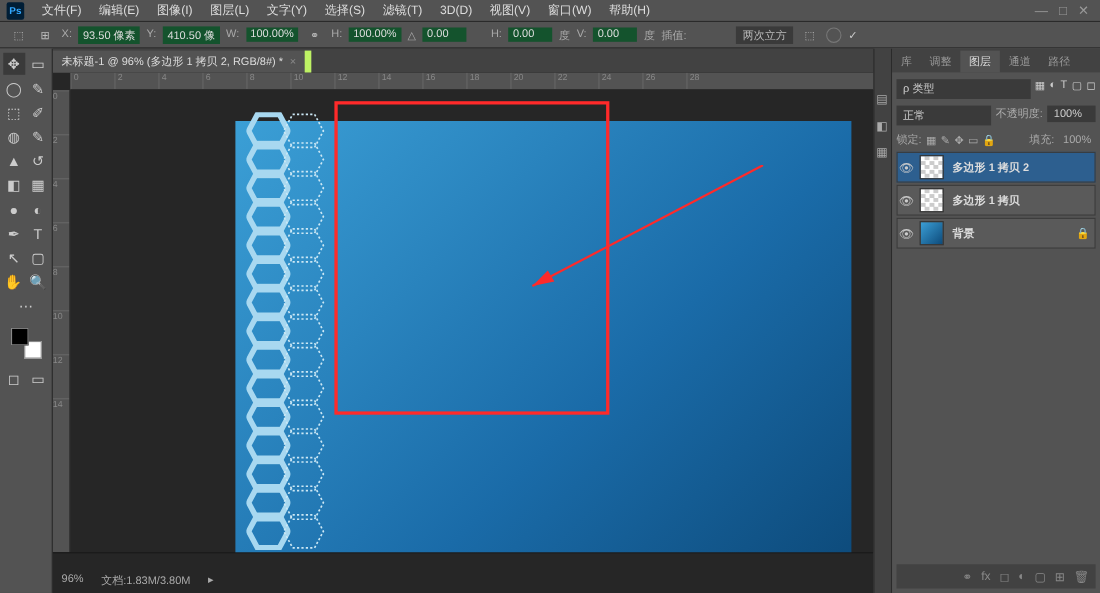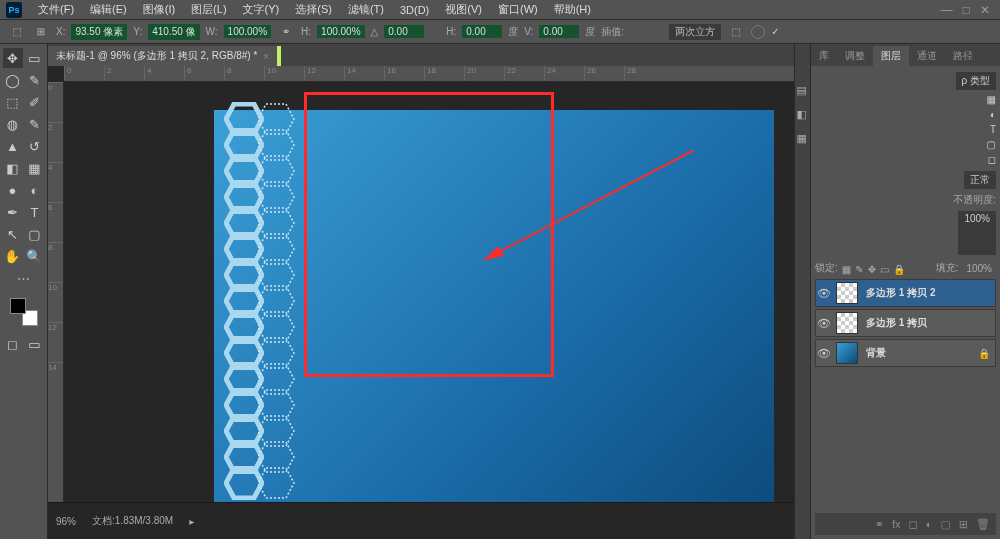--- a/index.html
+++ b/index.html
@@ -19,47 +19,47 @@
 .main { flex: 1; display: flex; overflow: hidden; }
 .toolbox { width: 48px; background: #535353; border-right: 1px solid #2a2a2a; display: flex; flex-direction: column; align-items: center; padding: 4px 2px; gap: 2px; }
 .tool-row { display: flex; gap: 2px; }
 .tool { width: 20px; height: 20px; display: flex; align-items: center; justify-content: center; color: #ccc; cursor: pointer; font-size: 13px; }
 .tool.active { background: #3a3a3a; }
 .swatches { margin-top: 8px; position: relative; width: 28px; height: 28px; }
 .swatches .fg { position: absolute; width: 16px; height: 16px; background: #000; border: 1px solid #888; top: 0; left: 0; }
 .swatches .bg { position: absolute; width: 16px; height: 16px; background: #fff; border: 1px solid #888; bottom: 0; right: 0; }
 .canvas-area { flex: 1; background: #262626; display: flex; flex-direction: column; overflow: hidden; }
 .tabbar { background: #424242; height: 22px; display: flex; align-items: flex-end; }
-.doctab { background: #535353; padding: 3px 8px; font-size: 10px; color: #ddd; border-right: 4px solid #bef264; display: flex; align-items: center; gap: 6px; }
+.doctab { background: #535353; padding: 3px 8px; font-size: 10px; color: #ddd; border-right: 6px solid #bef264; display: flex; align-items: center; gap: 6px; }
 .doctab .close { color: #888; cursor: pointer; }
 .canvas-wrap { flex: 1; position: relative; overflow: hidden; }
 .ruler-h { position: absolute; top: 0; left: 16px; right: 0; height: 16px; background: #535353; border-bottom: 1px solid #2a2a2a; display: flex; overflow: hidden; }
 .ruler-h .tick { flex: 0 0 40px; border-left: 1px solid #666; font-size: 8px; color: #888; padding-left: 2px; }
 .ruler-v { position: absolute; top: 16px; left: 0; bottom: 0; width: 16px; background: #535353; border-right: 1px solid #2a2a2a; display: flex; flex-direction: column; overflow: hidden; }
 .ruler-v .tick { flex: 0 0 40px; border-top: 1px solid #666; font-size: 8px; color: #888; }
 .canvas-inner { position: absolute; top: 16px; left: 16px; right: 0; bottom: 0; background: #262626; }
 .artboard { position: absolute; top: 28px; left: 150px; width: 560px; height: 410px; background: linear-gradient(135deg, #3b9fd6 0%, #1a6ba8 60%, #0d4a7a 100%); }
 .hexcol { position: absolute; top: 0; left: 10px; display: flex; flex-direction: column; }
 .hexcol.col2 { left: 42px; }
 .hex { width: 40px; height: 34px; position: relative; margin-top: -8px; }
 .hex svg { width: 100%; height: 100%; }
 .hex.solid path { fill: none; stroke: #a8d8f0; stroke-width: 5; }
 .hex.dotted path { fill: none; stroke: #cce8f5; stroke-width: 1.5; stroke-dasharray: 2 2; }
 .annot-box { position: absolute; top: -18px; left: 90px; width: 250px; height: 285px; border: 3px solid #ff2a2a; pointer-events: none; }
 .annot-arrow { position: absolute; top: 40px; left: 260px; width: 220px; height: 120px; pointer-events: none; }
-.statusbar { height: 18px; background: #262626; display: flex; align-items: center; padding: 18px 8px; gap: 16px; font-size: 10px; color: #aaa; border-top: 1px solid #1a1a1a; }
+.statusbar { height: 18px; background: #262626; display: flex; padding: 18px 8px; gap: 16px; font-size: 10px; color: #aaa; border-top: 1px solid #1a1a1a; }
 .panels { width: 190px; background: #535353; border-left: 1px solid #2a2a2a; display: flex; flex-direction: column; }
 .collapse-col { width: 16px; background: #424242; border-left: 1px solid #2a2a2a; display: flex; flex-direction: column; align-items: center; padding-top: 40px; gap: 12px; }
 .collapse-col .mini { width: 12px; height: 12px; color: #aaa; font-size: 11px; cursor: pointer; }
 .right { display: flex; }
 .panel-tabs { display: flex; background: #424242; height: 22px; align-items: flex-end; }
 .panel-tabs .ptab { padding: 3px 8px; font-size: 10px; color: #999; cursor: pointer; }
 .panel-tabs .ptab.active { background: #535353; color: #ddd; }
 .panel-body { flex: 1; background: #535353; padding: 4px; display: flex; flex-direction: column; gap: 2px; }
-.panel-row1 { display: flex; align-items: flex-end; gap: 4px; font-size: 10px; padding: 2px 0; flex-direction: column; }
+.panel-row1 { display: flex; align-items: flex-start; gap: 4px; font-size: 10px; padding: 2px 0; }
 .panel-row1 .sel { background: #3a3a3a; padding: 2px 6px; flex: 1; }
 .panel-row1 .lbl { color: #aaa; }
 .lock-row { display: flex; align-items: flex-end; gap: 4px; font-size: 10px; padding: 2px 0; color: #aaa; }
 .lock-row .ico { font-size: 10px; }
 .layer { display: flex; align-items: center; background: #5a5a5a; height: 28px; gap: 4px; border: 1px solid #3a3a3a; }
 .layer.active { background: #2d5f8f; }
 .layer .eye { width: 16px; text-align: center; cursor: pointer; }
 .layer .thumb { width: 22px; height: 22px; background: #888; border: 1px solid #333; }
 .layer .thumb.checker { background: repeating-conic-gradient(#ccc 0 25%, #fff 0 50%) 0 0/8px 8px; }
 .layer .thumb.grad { background: linear-gradient(135deg, #3b9fd6, #0d4a7a); }

